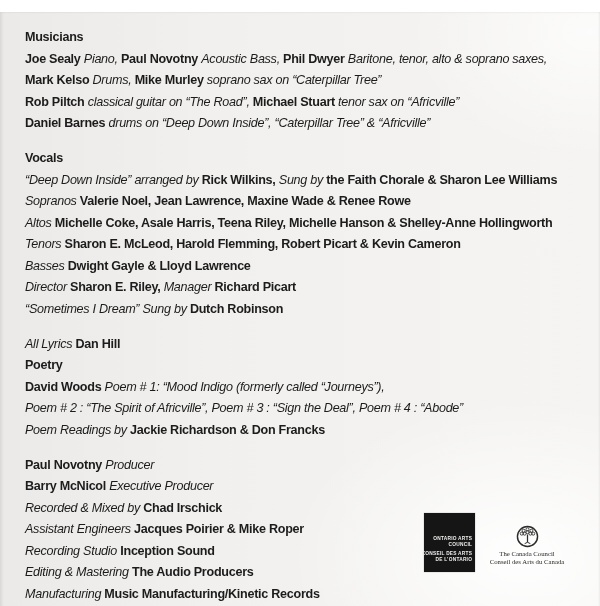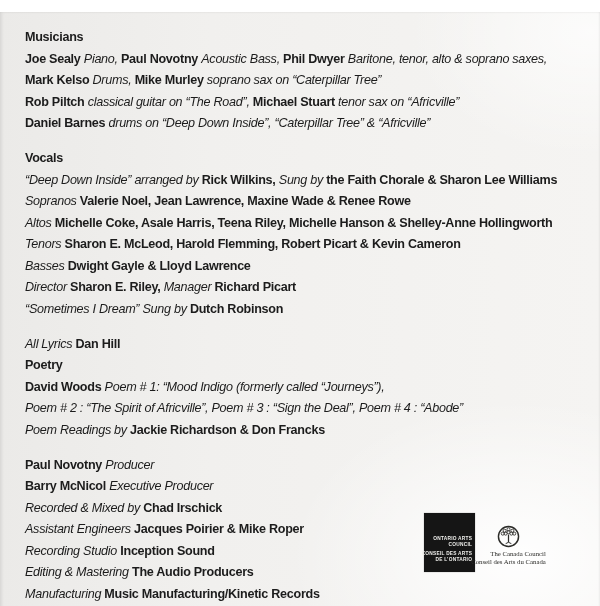--- a/index.html
+++ b/index.html
@@ -55,24 +55,24 @@
     letter-spacing: 0.3px;
     transform: scale(0.8);
     transform-origin: 100% 0;
     white-space: nowrap;
   }
   .oac-text .fr-gap { margin-top: 6px; }
 
   
   .ccc {
     position: absolute;
-    left: 466px;
+    left: 485px;
     top: 513px;
     width: 84px;
-    text-align: right;
+    text-align: center;
     color: #2b2b28;
   }
   .ccc svg { display: block; margin: 0 auto; }
   .ccc-text {
     margin-top: 3px;
     font-family: "Liberation Serif", serif;
     font-size: 7.5px;
     line-height: 8px;
     letter-spacing: 0;
     transform: scale(0.9);

